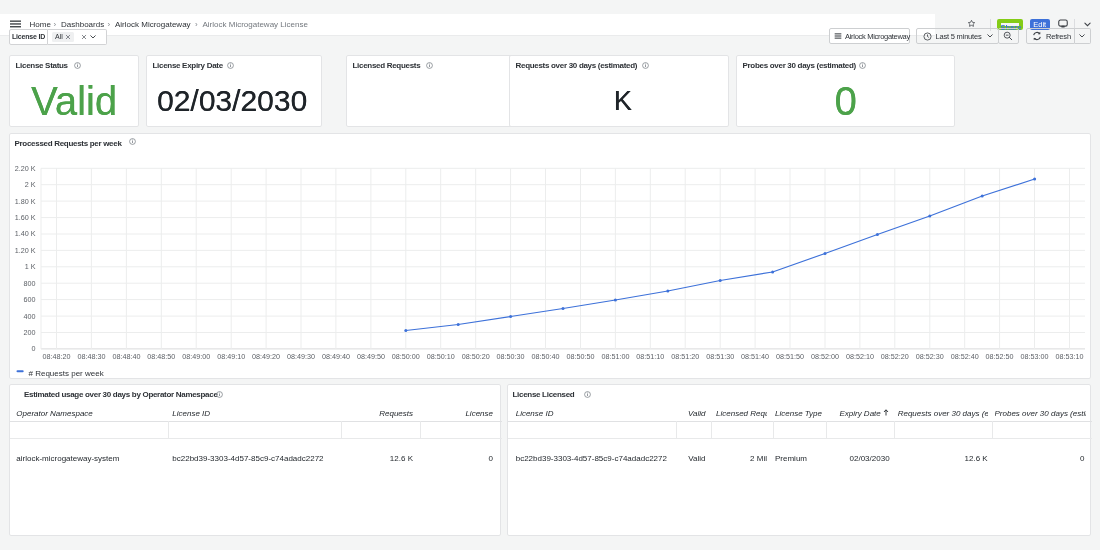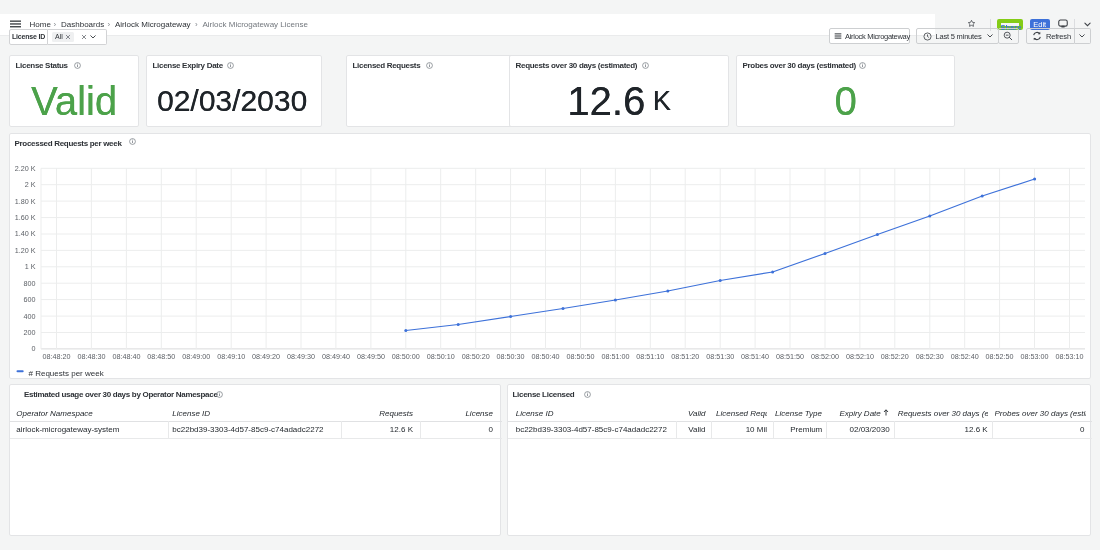--- a/index.html
+++ b/index.html
@@ -6,21 +6,21 @@
 .navbar { position:absolute; left:0; top:14px; width:935px; height:22px; background:#ffffff; border-bottom:1px solid #eaebec;padding-left:24px; }
 .crumb { position:absolute; top:6px; font-size:8px; color:#2d3136; white-space:nowrap; }
 .crumbsep { color:#83878d; font-size:8px; }
 .panel { position:absolute; background:#ffffff; border:1px solid #e3e4e6; border-radius:2px; }
 .ptitle { position:absolute; left:5.5px; top:4.5px; font-size:8px; font-weight:bold; color:#2d3136; letter-spacing:-0.3px; white-space:nowrap; }
 .statval { position:absolute; left:0; right:0; top:20px; bottom:0; display:flex; align-items:center; justify-content:center; font-weight:500; white-space:nowrap; line-height:1; }
 .statval span { font-weight:500; text-shadow:0.3px 0 0 currentColor; }
 .ax { font-size:7.2px; fill:#5d6167; font-family:"Liberation Sans",sans-serif; }
 .leg { font-size:8px; fill:#2d3136; font-family:"Liberation Sans",sans-serif; }
 .th { position:absolute; font-size:8px; font-weight:500; color:#24292e; height:14px; line-height:14px; white-space:nowrap;font-style:italic; }
-.td { position:absolute; font-size:8px; color:#24292e; height:22px; line-height:14px; white-space:nowrap; }
+.td { position:absolute; font-size:8px; color:#24292e; height:22px; line-height:14px; white-space:nowrap;margin-top:29px; }
 .btn svg { flex-shrink:0; }
 .btn { position:absolute; top:28px; height:16px; border:1px solid #cdcfd1; border-radius:2px; display:flex; align-items:center; font-size:7.5px; letter-spacing:-0.2px; color:#2d3136; white-space:nowrap; }
 </style></head>
 <body>
 <div id="rot" style="position:absolute;left:0;top:0;width:1100px;height:550px;will-change:transform">
 <div class="navbar">
 <svg style="position:absolute;left:10px;top:6px" width="11" height="8" viewBox="0 0 11 8">
 <rect x="0" y="0.5" width="11" height="1.3" fill="#34383c"></rect>
         <rect x="0" y="3.3" width="11" height="1.3" fill="#34383c"></rect>
         <rect x="0" y="6.1" width="11" height="1.3" fill="#34383c"></rect>
@@ -128,21 +128,20 @@
       </svg>
     </div>
     <div class="panel" style="left:509px;top:55px;width:220px;height:72px">
 <div class="ptitle">Requests over 30 days (estimated)</div>
       <svg style="position:absolute;left:132px;top:6px" width="7" height="7" viewBox="0 0 12 12">
         <circle cx="6" cy="6" r="5" fill="none" stroke="#7b8087" stroke-width="1.3"></circle>
         <line x1="6" y1="5.2" x2="6" y2="8.6" stroke="#7b8087" stroke-width="1.4"></line>
         <circle cx="6" cy="3.4" r="0.9" fill="#7b8087"></circle>
       </svg>
 <div class="statval">
-        <span style="font-size:40px;color:#1f2429">12.6</span>
         <span style="font-size:27px;color:#1f2429">&nbsp;K</span>
       </div>
     </div>
     <div class="panel" style="left:736px;top:55px;width:219px;height:72px">
 <div class="ptitle">Probes over 30 days (estimated)</div>
       <svg style="position:absolute;left:122px;top:6px" width="7" height="7" viewBox="0 0 12 12">
         <circle cx="6" cy="6" r="5" fill="none" stroke="#7b8087" stroke-width="1.3"></circle>
         <line x1="6" y1="5.2" x2="6" y2="8.6" stroke="#7b8087" stroke-width="1.4"></line>
         <circle cx="6" cy="3.4" r="0.9" fill="#7b8087"></circle>
       </svg>
@@ -296,22 +295,22 @@
 <div class="th" style="left:208px;top:21.5px;width:51px;text-align:left;overflow:hidden;white-space:nowrap">Licensed Reque</div>
 <div class="th" style="left:267px;top:21.5px;width:46.5px;text-align:center">License Type</div>
 <div class="th" style="left:322px;top:21.5px;width:59px;text-align:right">Expiry Date&nbsp;<svg width="6" height="7" viewBox="0 0 12 14">
           <path d="M6 13V2M2 6l4-4.5L10 6" fill="none" stroke="#24292e" stroke-width="1.8"></path>
         </svg></div>
 <div class="th" style="left:389.7px;top:21.5px;width:90px;text-align:left;overflow:hidden;white-space:nowrap">Requests over 30 days (es</div>
 <div class="th" style="left:486.5px;top:21.5px;width:91px;text-align:left;overflow:hidden;white-space:nowrap">Probes over 30 days (estim</div>
 <div style="position:absolute;left:0;top:35.5px;width:584px;height:1px;background:#e0e1e3"></div>
 <div class="td" style="left:7.7px;top:38px;width:158px;text-align:left">bc22bd39-3303-4d57-85c9-c74adadc2272</div>
 <div class="td" style="left:171.5px;top:38px;width:26px;text-align:right">Valid</div>
-<div class="td" style="left:208px;top:38px;width:51px;text-align:right">10 Mil</div>
-<div class="td" style="left:267px;top:38px;width:47.3px;text-align:right">Premium</div>
+<div class="td" style="left:208px;top:38px;width:51px;text-align:right">2 Mil</div>
+<div class="td" style="left:267px;top:38px;width:47.3px;">Premium</div>
 <div class="td" style="left:322px;top:38px;width:59.6px;text-align:right">02/03/2030</div>
 <div class="td" style="left:389.7px;top:38px;width:90px;text-align:right">12.6 K</div>
 <div class="td" style="left:486.5px;top:38px;width:89.9px;text-align:right">0</div>
 <div style="position:absolute;left:167.5px;top:35.5px;width:1px;height:17.200000000000003px;background:#e8e9ea"></div>
       <div style="position:absolute;left:203px;top:35.5px;width:1px;height:17.200000000000003px;background:#e8e9ea"></div>
       <div style="position:absolute;left:265px;top:35.5px;width:1px;height:17.200000000000003px;background:#e8e9ea"></div>
       <div style="position:absolute;left:317.5px;top:35.5px;width:1px;height:17.200000000000003px;background:#e8e9ea"></div>
       <div style="position:absolute;left:385.7px;top:35.5px;width:1px;height:17.200000000000003px;background:#e8e9ea"></div>
       <div style="position:absolute;left:483.7px;top:35.5px;width:1px;height:17.200000000000003px;background:#e8e9ea"></div>
 <div style="position:absolute;left:0;top:52.7px;width:584px;height:1px;background:#e8e9ea"></div>

